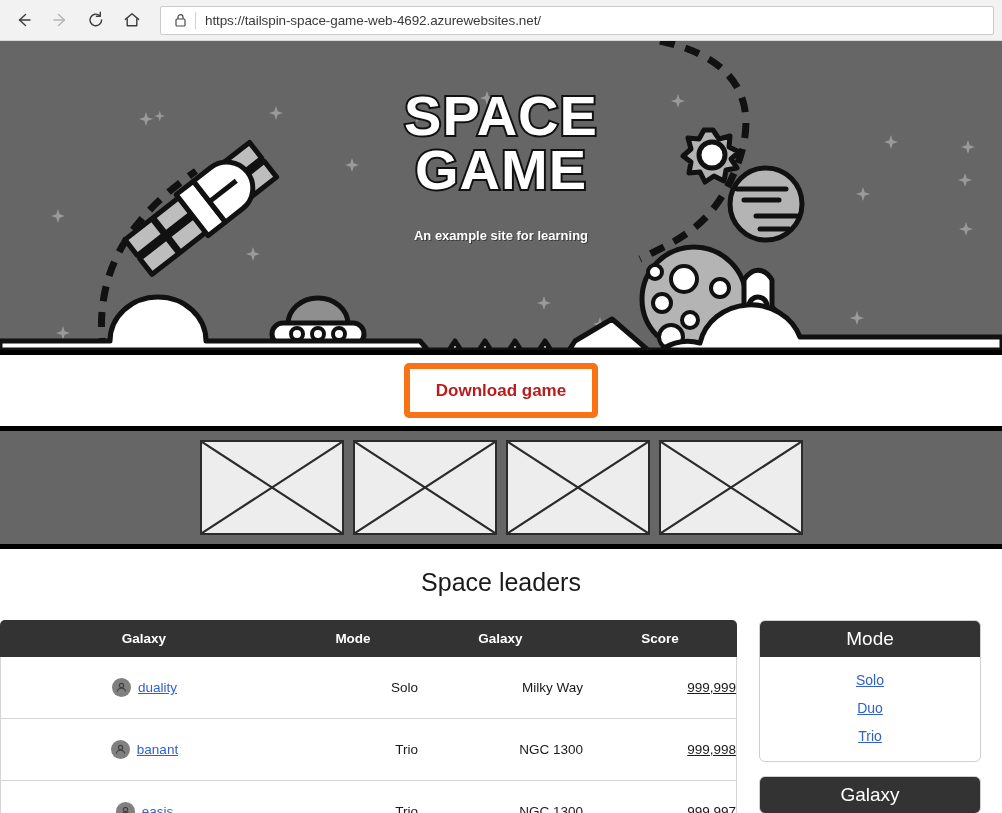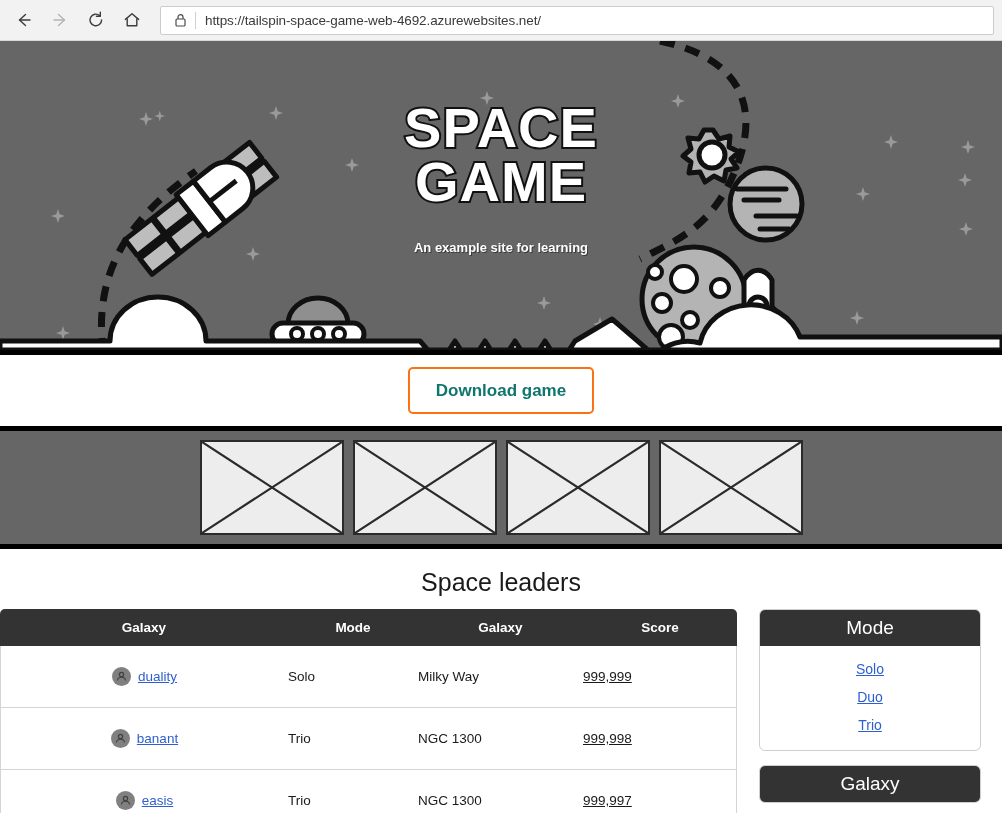--- a/index.html
+++ b/index.html
@@ -59,21 +59,21 @@
   #hero {
     position: relative;
     height: 314px;
     background: #666666;
     overflow: hidden;
     border-bottom: 5px solid #000000;
   }
   #hero-art { position:absolute; inset:0; width:100%; height:100%; }
   #hero-text {
     position: absolute;
-    left: 0; right: 0; top: 60px;
+    left: 0; right: 0; top: 48px;
     text-align: center;
     pointer-events: none;
   }
   #hero-title {
     font-size: 56px;
     font-weight: bold;
     color: #ffffff;
     line-height: 0.97;
     letter-spacing: 1px;
     -webkit-text-stroke: 4px #111111;
@@ -92,24 +92,24 @@
   
   #download-section {
     height: 76px;
     background: #ffffff;
     display: flex;
     align-items: center;
     justify-content: center;
     border-bottom: 5px solid #000000;
   }
   #download-button {
-    border: 2px solid #f97316;
+    border: 6px solid #f97316;
     border-radius: 5px;
     background: #ffffff;
-    color: #0f766e;
+    color: #b91c1c;
     font-size: 17px;
     font-weight: bold;
     padding: 13px 26px;
     line-height: 1;
   }
 
   
   #screenshot-strip {
     height: 118px;
     background: #666666;
@@ -130,21 +130,21 @@
   
   #leaderboard {
     background: #ffffff;
     padding-top: 19px;
   }
   #leaderboard-title {
     text-align: center;
     font-size: 25px;
     font-weight: normal;
     color: #1a1a1a;
-    margin-bottom: 12px;
+    margin-bottom: 23px;
   }
   #board-body { display: flex; align-items: flex-start; }
 
   #score-table {
     width: 737px;
     flex: 0 0 737px;
     border-collapse: separate;
     border-spacing: 0;
     table-layout: fixed;
   }
@@ -154,21 +154,21 @@
     font-size: 13.5px;
     font-weight: bold;
     padding: 11px 0;
     text-align: center;
   }
   #score-table thead th:first-child { border-top-left-radius: 5px; }
   #score-table thead th:last-child  { border-top-right-radius: 5px; }
   #score-table tbody td {
     font-size: 13.5px;
     color: #1a1a1a;
-    text-align: left;
+    text-align: right;
     padding: 21px 0;
     border-bottom: 1px solid #d5d5d5;
     background: #ffffff;
   }
   #score-table tbody tr td:first-child { border-left: 1px solid #d5d5d5; }
   #score-table tbody tr td:last-child  { border-right: 1px solid #d5d5d5; text-decoration: underline; }
   .player-cell { display: flex; align-items: center; justify-content: center; gap: 7px; }
   .avatar {
     width: 19px; height: 19px; border-radius: 50%;
     background: #808080;

